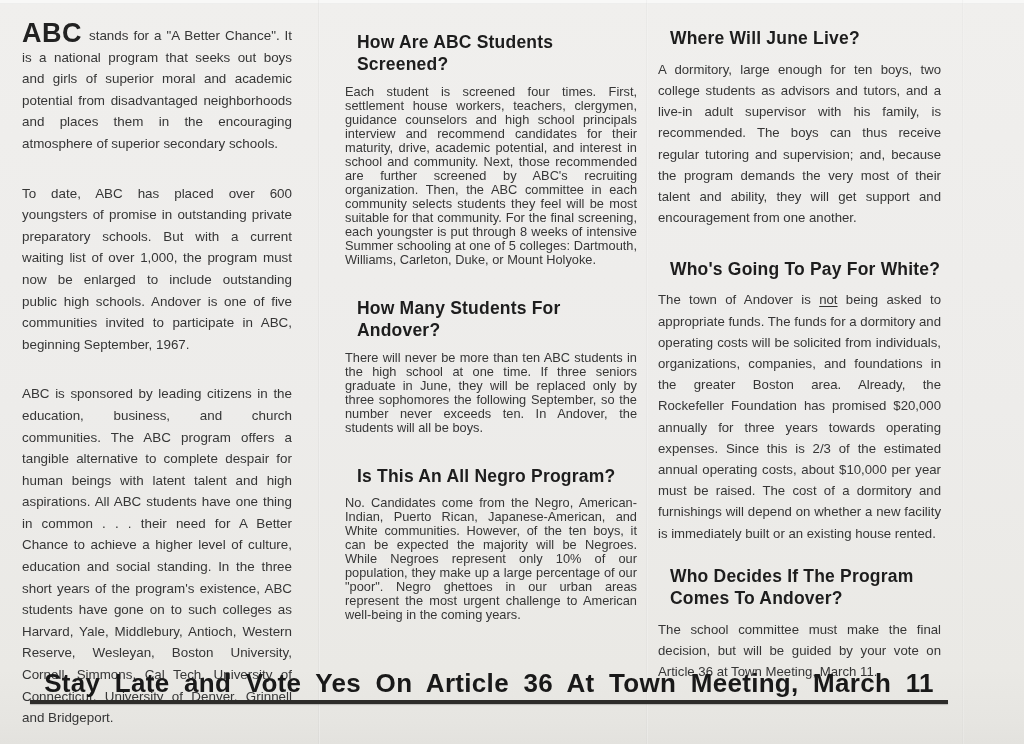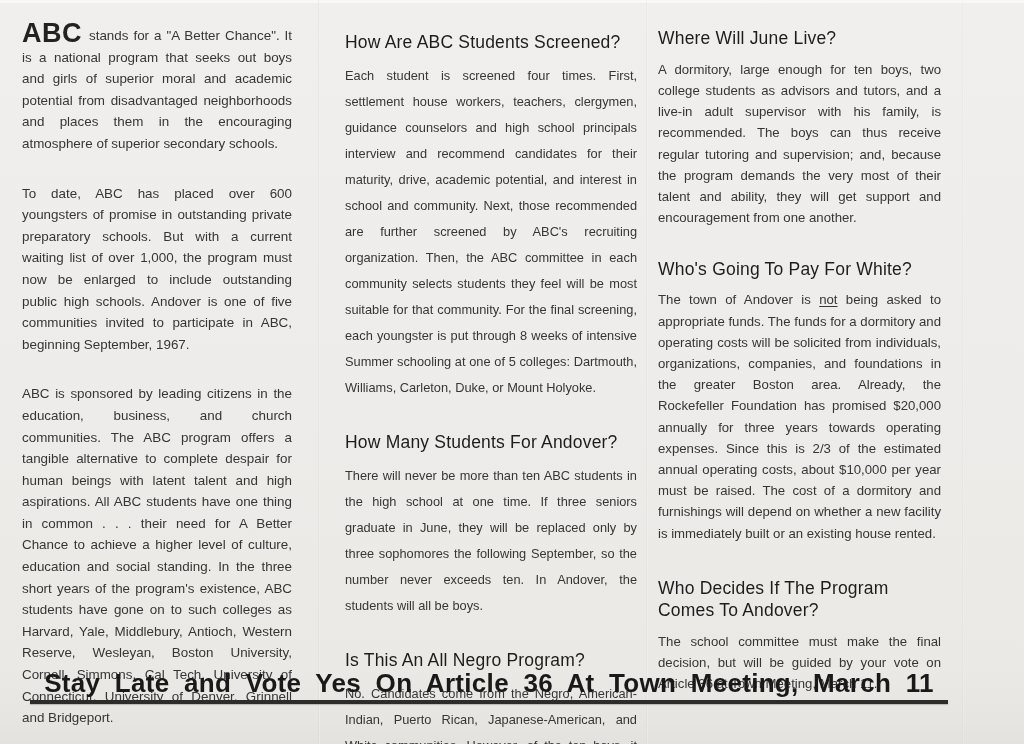--- a/index.html
+++ b/index.html
@@ -23,31 +23,31 @@
 
   .col-left { left:22px; top:18px; width:270px; }
   .col-left .body { font-size:13.4px; line-height:21.6px; margin:0 0 28px 0; }
   .lead {
     font-size:27px; font-weight:bold; color:#222;
     letter-spacing:0.5px; margin-right:7px; line-height:1;
     position:relative; top:2px;
   }
 
   h2 {
-    font-size:17.5px; font-weight:normal; color:#1d1d1d;
-    letter-spacing:0.2px; margin:0 0 9px 0; line-height:1.25;
+    font-size:17.5px; font-weight:bold; color:#1d1d1d;
+    letter-spacing:0.2px; margin:0 0 9px 12px; line-height:1.25;
   }
   .pre-line { white-space:pre-line; }
 
   .col-mid { left:345px; top:32px; width:292px; }
-  .col-mid .body { font-size:12.8px; line-height:26px; margin:0 0 31px 0; }
+  .col-mid .body { font-size:12.8px; line-height:14px; margin:0 0 31px 0; }
 
   .col-right { left:658px; top:28px; width:283px; }
   .col-right .body { font-size:13.2px; line-height:21.2px; margin:0 0 30px 0; }
-  .col-right .body-pay { margin-bottom:34px; }
+  .col-right .body-pay { margin-bottom:22px; }
   .u { text-decoration:underline; text-underline-offset:2px; }
 
   .banner { position:absolute; left:30px; top:668px; width:918px; text-align:center; }
   .banner-text {
     font-size:26px; font-weight:bold; color:#191919;
     letter-spacing:0.3px; word-spacing:7px; white-space:nowrap;
   }
   .banner-rule {
     height:4px; background:#2d2c2a; margin-top:1px;
     box-shadow:0 1px 1px rgba(0,0,0,0.2);

